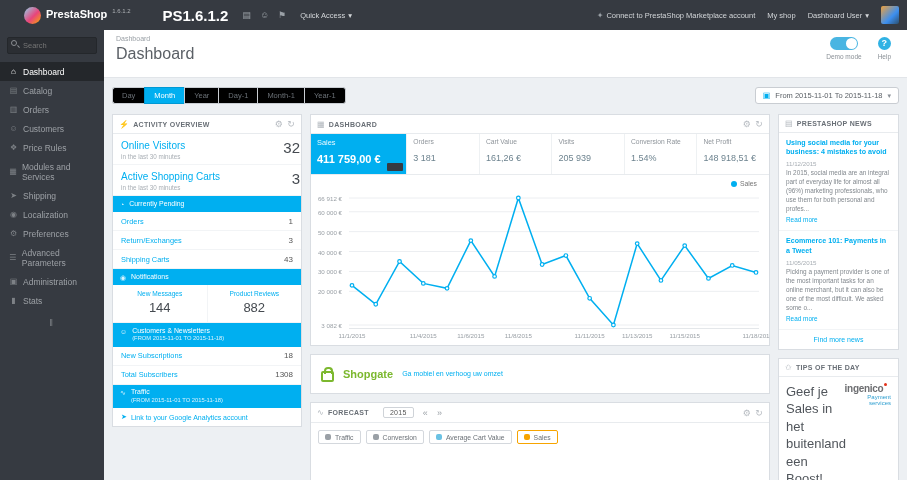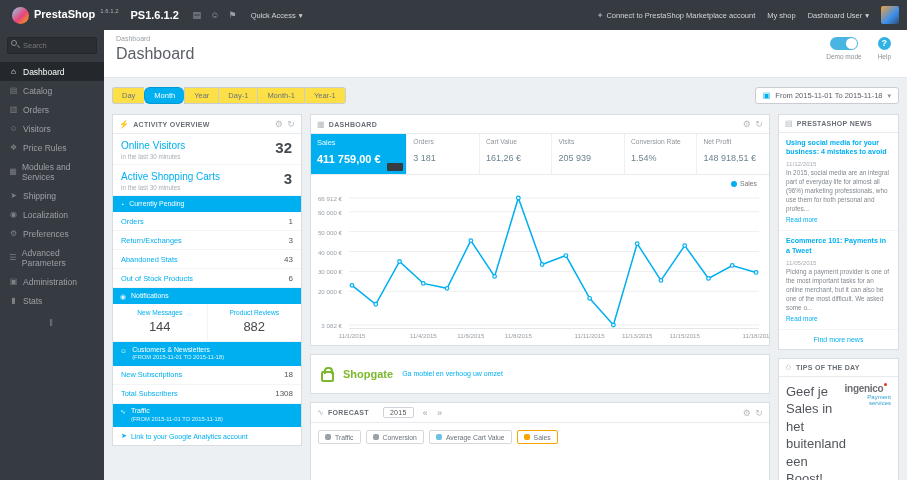--- a/index.html
+++ b/index.html
@@ -1,25 +1,25 @@
 <!DOCTYPE html>
 <html><head>
 <meta charset="utf-8">
 <style>
   *{margin:0;padding:0;box-sizing:border-box;font-family:"Liberation Sans",sans-serif;}
   html,body{width:907px;height:480px;overflow:hidden;}
   body{background:#edf0f3;position:relative;font-size:8px;color:#555;}
 
   
   .topbar{position:absolute;top:0;left:0;right:0;height:30px;background:#363a41;display:flex;align-items:center;color:#fff;z-index:20;padding-right:8px;}
-  .brand{display:flex;align-items:flex-start;gap:5px;padding:0 12px;cursor:pointer;}
+  .brand{display:flex;align-items:flex-start;gap:5px;padding:0 24px;cursor:pointer;}
   .logo-dot{width:17px;height:17px;border-radius:50%;background:linear-gradient(135deg,#8fd5ec 0%,#e8447c 55%,#f8ac00 100%);display:inline-block;margin-top:1px;}
   .brand-name{font-size:11px;font-weight:bold;color:#fff;line-height:17px;}
   .brand-ver{font-size:6px;color:#aeb1b5;margin-top:2px;}
-  .shop-name{font-size:11px;font-weight:bold;color:#fff;}
+  .shop-name{font-size:15px;font-weight:bold;margin-left:8px;color:#fff;}
   .tb-icons{display:flex;gap:9px;margin-left:14px;}
   .tb-icon{color:#9aa0a6;font-size:9px;cursor:pointer;}
   .quick-access{margin-left:14px;font-size:7.5px;color:#d3d6d9;cursor:pointer;display:flex;align-items:center;gap:3px;}
   .tb-right{margin-left:auto;display:flex;align-items:center;gap:12px;}
   .tb-link{font-size:7.5px;color:#d3d6d9;cursor:pointer;display:flex;align-items:center;gap:3px;white-space:nowrap;}
   .tb-ic{color:#9aa0a6;font-size:8px;}
   .avatar{width:18px;height:18px;border-radius:2px;background:linear-gradient(135deg,#f0a13c 0%,#3c8ff0 60%,#2c4f6e 100%);display:inline-block;}
 
   
   .sidebar{position:absolute;top:30px;left:0;width:104px;bottom:0;background:#363a41;z-index:10;}
@@ -40,43 +40,43 @@
   .head-tools{position:absolute;top:7px;right:16px;display:flex;gap:16px;}
   .tool{display:flex;flex-direction:column;align-items:center;gap:3px;}
   .toggle{width:28px;height:13px;border-radius:8px;background:#49b5e2;position:relative;cursor:pointer;}
   .knob{position:absolute;right:1px;top:1px;width:11px;height:11px;border-radius:50%;background:#fff;}
   .tool-label{font-size:6.5px;color:#8a9096;}
   .help-badge{width:13px;height:13px;border-radius:50%;background:#30b2e4;color:#fff;font-size:9px;font-weight:bold;text-align:center;line-height:13px;cursor:pointer;}
 
   
   .filter-bar{position:absolute;top:86px;left:112px;right:8px;height:19px;display:flex;align-items:center;z-index:4;}
   .btn-group{display:flex;}
-  .rbtn{font-size:7.5px;color:#6b7177;background:#fde047;border:1px solid #c9cdd2;border-right:none;padding:3px 9px;cursor:pointer;}
+  .rbtn{font-size:7.5px;color:#6b7177;background:#000000;border:1px solid #c9cdd2;border-right:none;padding:3px 9px;cursor:pointer;}
   .rbtn:first-child{border-radius:3px 0 0 3px;}
   .rbtn:last-child{border-right:1px solid #c9cdd2;border-radius:0 3px 3px 0;}
-  .rbtn.active{background:#00aff0;border-color:#0099d4;color:#fff;border-radius:6px;}
+  .rbtn.active{background:#00aff0;border-color:#0099d4;color:#fff;}
   .date-box{margin-left:auto;background:#fff;border:1px solid #c9cdd2;border-radius:3px;padding:3px 7px;font-size:7.5px;color:#5b6066;display:flex;align-items:center;gap:5px;cursor:pointer;}
   .cal{color:#00aff0;font-size:8px;}
   .caret{color:#8a9096;font-size:7px;}
 
   
   .col{position:absolute;top:114px;bottom:0;overflow:hidden;}
   .col1{left:112px;width:190px;}
   .col2{left:310px;width:460px;}
   .col3{left:778px;width:121px;}
   .panel{background:#fff;border:1px solid #d9dde2;margin-bottom:8px;}
   .panel-head{display:flex;align-items:center;gap:4px;padding:4px 6px;border-bottom:1px solid #e8ebee;color:#696f76;font-size:7px;font-weight:bold;letter-spacing:.3px;}
   .ph-ic{color:#aeb4ba;font-size:8px;font-weight:normal;}
   .spacer{flex:1;}
   .head-icon{color:#b6bbc1;font-size:9px;cursor:pointer;font-weight:normal;}
 
   
   .visitor-row{padding:6px 8px 4px;border-bottom:1px solid #f2f4f6;position:relative;}
   .big-k{color:#00aff0;font-size:10px;}
-  .big-v{position:absolute;right:9px;top:5px;font-size:15px;color:#454a50;font-weight:bold;}
+  .big-v{position:absolute;right:1px;top:5px;font-size:15px;color:#454a50;}
   .sub{font-size:6.3px;color:#a8aeb4;margin-top:2px;}
   .sec-bar{background:#00aff0;color:#fff;padding:3.5px 7px;display:flex;gap:5px;align-items:flex-start;}
   .sec-ic{color:rgba(255,255,255,.85);font-size:7px;line-height:9px;}
   .sec-txt{font-size:6.9px;line-height:1.3;}
   .sec-sub{font-size:5.8px;color:#d9f3fd;}
   .kv{display:flex;justify-content:space-between;align-items:center;padding:4.5px 8px;border-bottom:1px solid #f2f4f6;}
   .kv .k{color:#00aff0;font-size:7.4px;}
   .kv .v{color:#555;font-size:8px;}
   .notif{display:flex;border-bottom:1px solid #f2f4f6;}
   .notif>div{flex:1;text-align:center;padding:5px 0 7px;cursor:pointer;}
@@ -183,21 +183,21 @@
   <div class="nav-item">
     <span class="nav-ic">▤</span>
     <span>Catalog</span>
   </div>
   <div class="nav-item">
     <span class="nav-ic">▥</span>
     <span>Orders</span>
   </div>
   <div class="nav-item">
     <span class="nav-ic">☺</span>
-    <span>Visitors</span>
+    <span>Customers</span>
   </div>
   <div class="nav-item">
     <span class="nav-ic">❖</span>
     <span>Price Rules</span>
   </div>
   <div class="nav-item">
     <span class="nav-ic">▦</span>
     <span>Modules and Services</span>
   </div>
   <div class="nav-item">
@@ -285,26 +285,22 @@
     </div>
     <div class="kv">
       <span class="k">Orders</span>
       <span class="v">1</span>
     </div>
     <div class="kv">
       <span class="k">Return/Exchanges</span>
       <span class="v">3</span>
     </div>
     <div class="kv">
-      <span class="k">Abandoned Stats</span>
+      <span class="k">Shipping Carts</span>
       <span class="v">43</span>
-    </div>
-    <div class="kv">
-      <span class="k">Out of Stock Products</span>
-      <span class="v">6</span>
     </div>
     <div class="sec-bar">
       <span class="sec-ic">◉</span>
       <div class="sec-txt">Notifications</div>
     </div>
     <div class="notif">
       <div>
         <div class="n-label">New Messages</div>
         <div class="n-val">144</div>
       </div>

